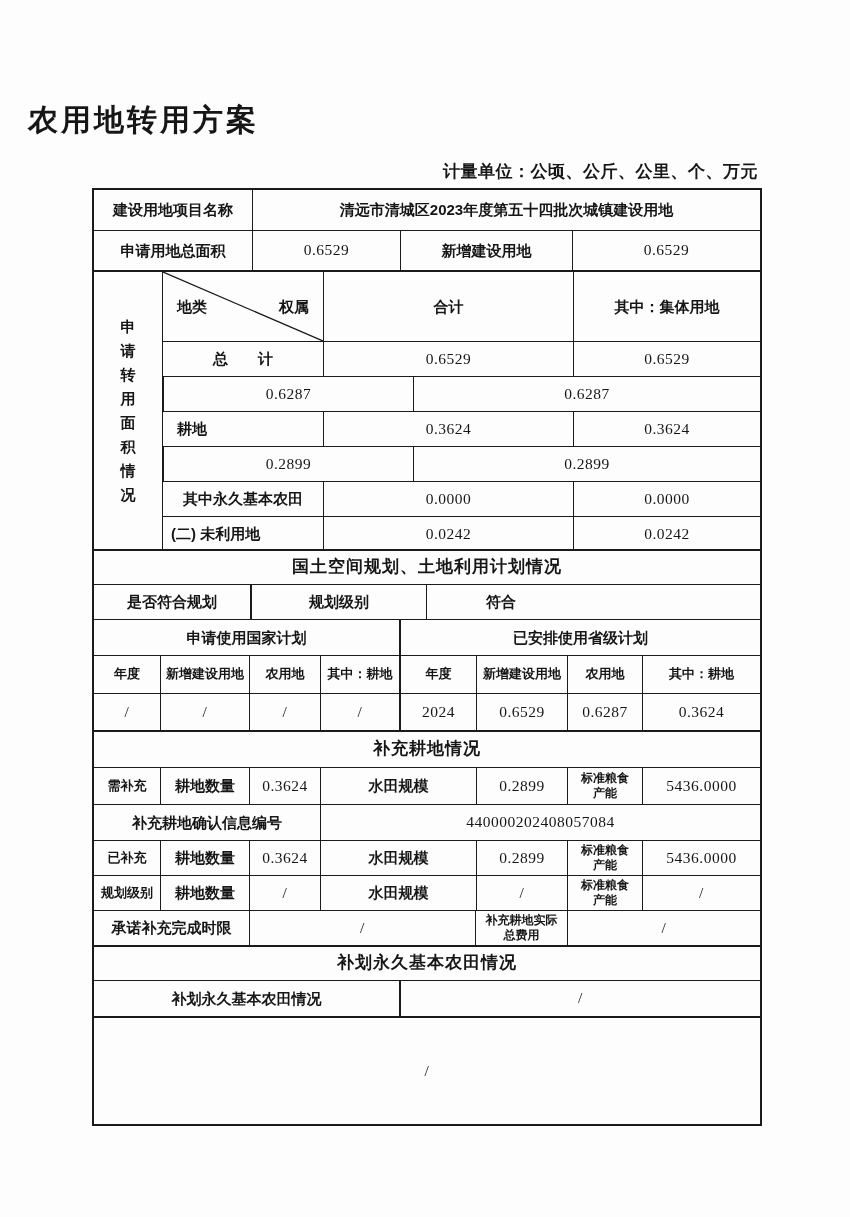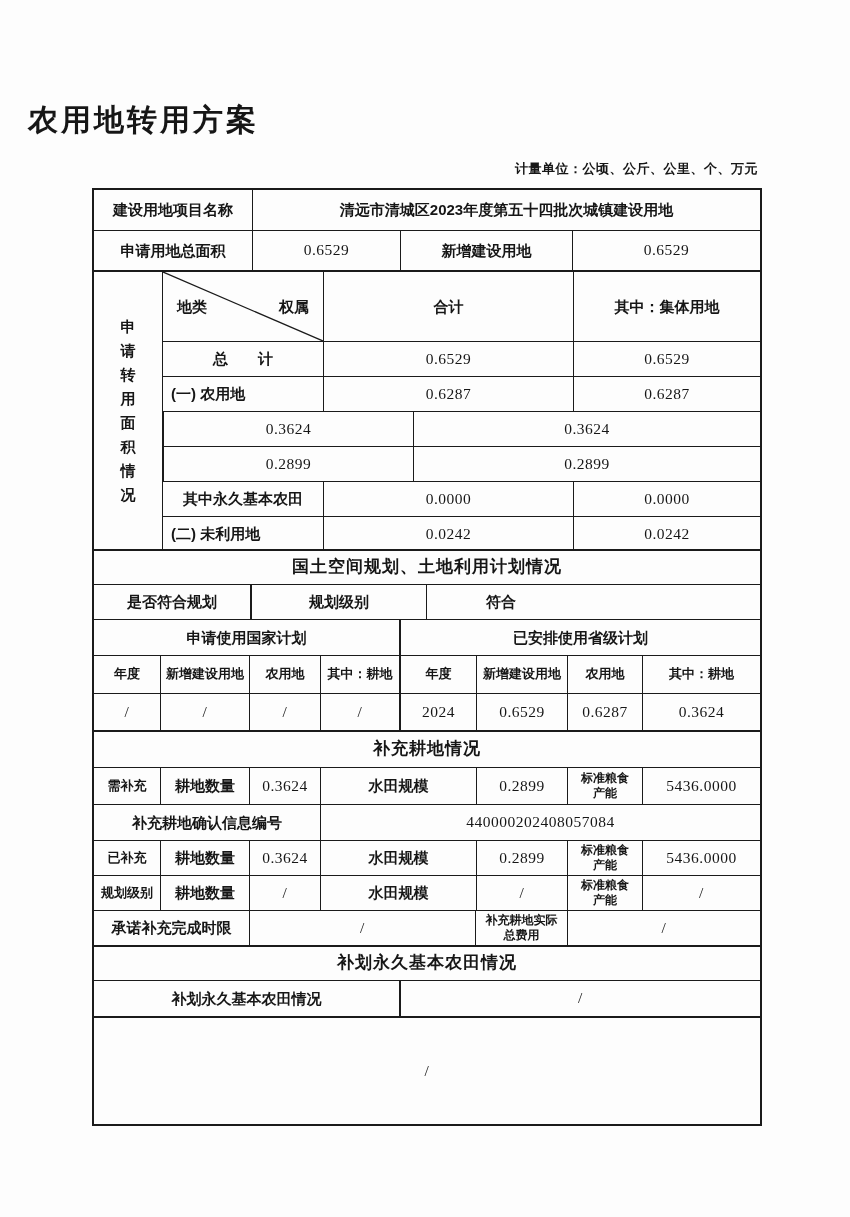--- a/index.html
+++ b/index.html
@@ -8,21 +8,21 @@
     font-family:"Liberation Sans", sans-serif; color:#161616; overflow:hidden;
   }
   .title {
     position:absolute; top:100px; left:0; width:100%; text-align:left;
     font-size:30px; font-weight:700; letter-spacing:3px;
     font-family:"Liberation Serif", serif;
     margin-left:28px;
   }
   .unit {
     position:absolute; top:160px; left:92px; width:666px; text-align:right;
-    font-size:13px; font-weight:700; letter-spacing:0.5px;
+    font-size:17px; font-weight:700; letter-spacing:0.5px;
   }
   .tbl {
     position:absolute; top:188px; left:92px; width:666px;
     border:2px solid #1b1b1b; background:#fdfdfd;
   }
   .r { display:flex; box-sizing:border-box; border-top:1px solid #1b1b1b; }
   .r.first { border-top:none; }
   .bt2 { border-top-width:2px; }
   .c {
     box-sizing:border-box; border-left:1px solid #1b1b1b;
@@ -87,25 +87,25 @@
           <div class="c" style="width:250px">合计</div>
           <div class="c grow">其中：集体用地</div>
         </div>
 
         <div class="sr" style="height:35px">
           <div class="c cf" style="width:160px">总　　计</div>
           <div class="c num" style="width:250px">0.6529</div>
           <div class="c num grow">0.6529</div>
         </div>
         <div class="sr" style="height:35px">
-          <div class="c cf left" style="width:160px; padding-left:8px">(一) 农用地</div>
           <div class="c num" style="width:250px">0.6287</div>
           <div class="c num grow">0.6287</div>
         </div>
         <div class="sr" style="height:35px">
+          <div class="c cf left" style="width:160px; padding-left:14px">耕地</div>
           <div class="c num" style="width:250px">0.3624</div>
           <div class="c num grow">0.3624</div>
         </div>
         <div class="sr" style="height:35px">
           <div class="c num" style="width:250px">0.2899</div>
           <div class="c num grow">0.2899</div>
         </div>
         <div class="sr" style="height:35px">
           <div class="c cf left" style="width:160px; padding-left:20px">其中永久基本农田</div>
           <div class="c num" style="width:250px">0.0000</div>

